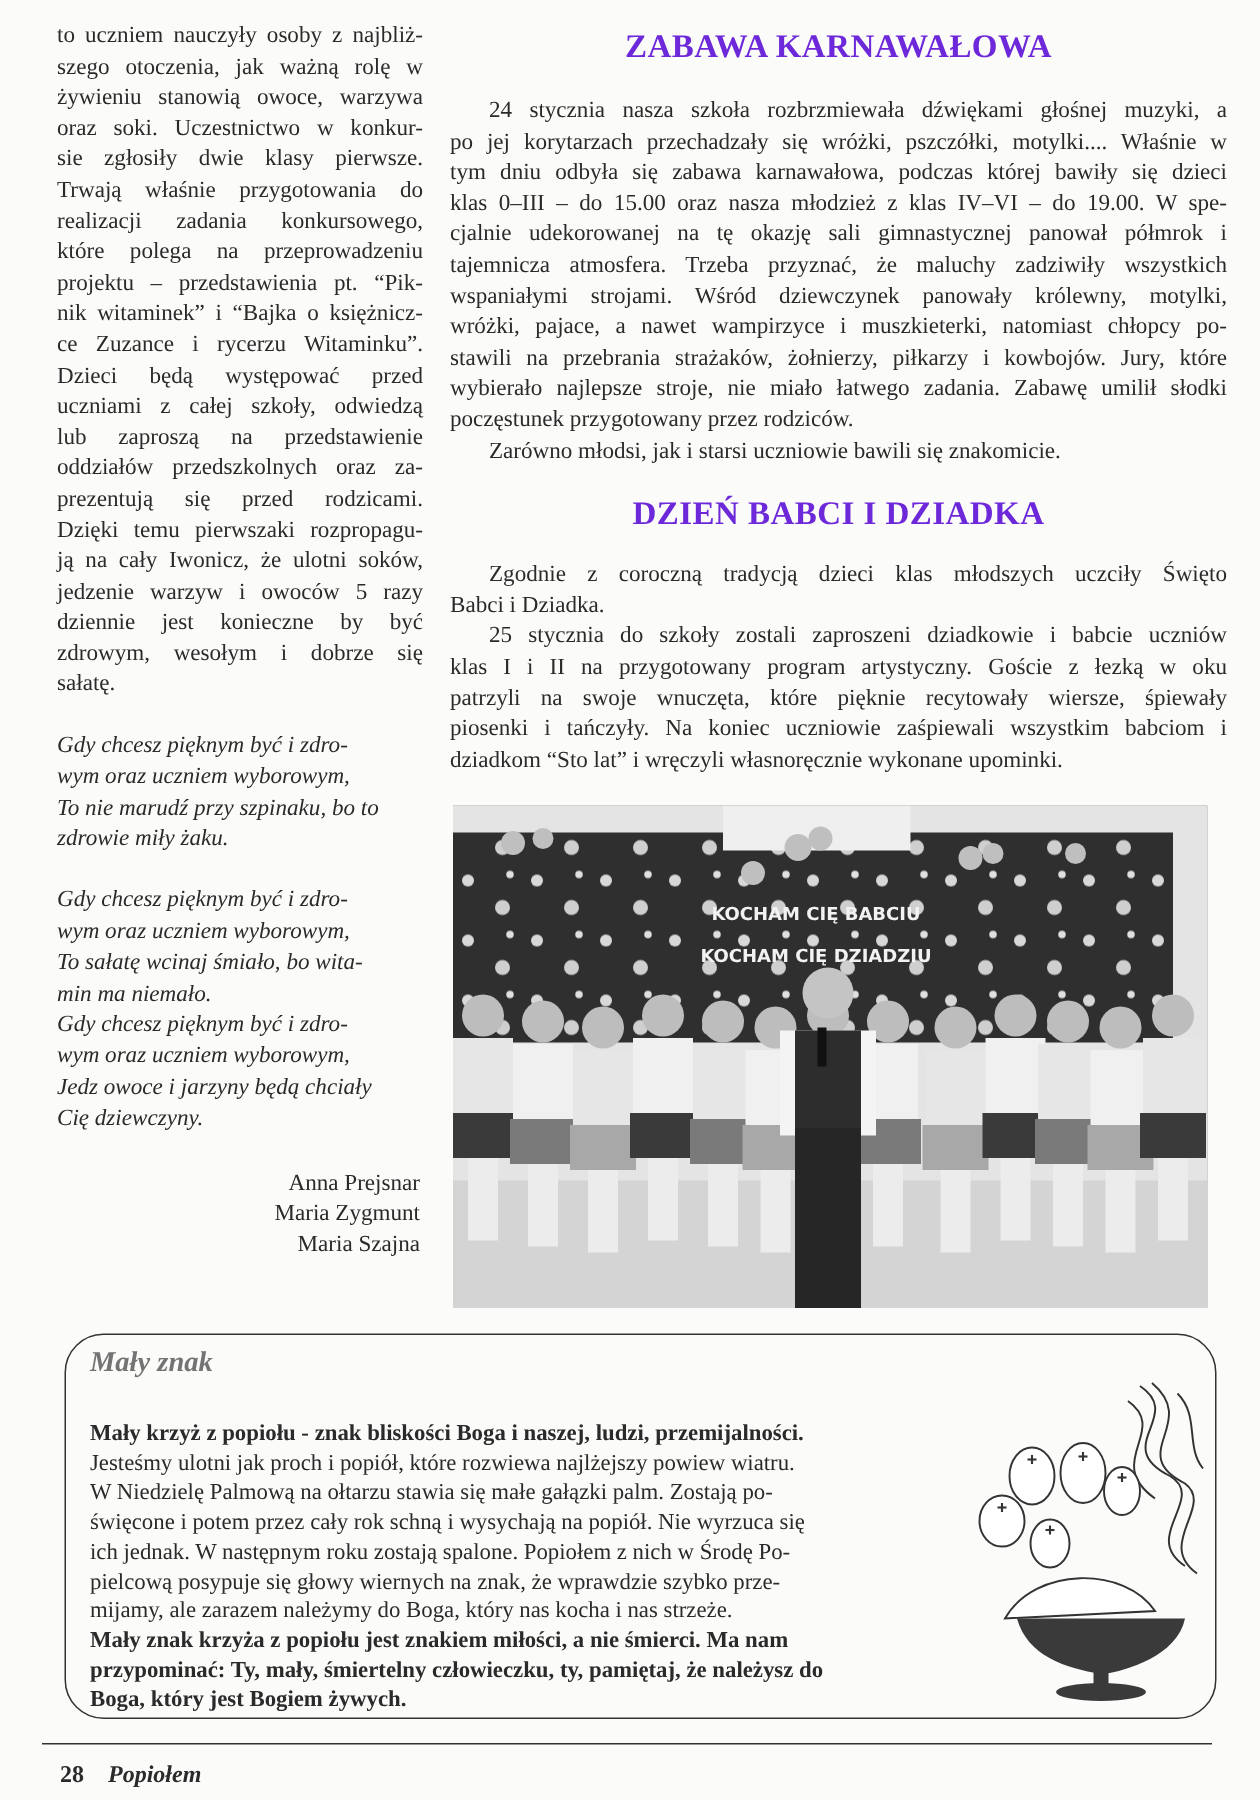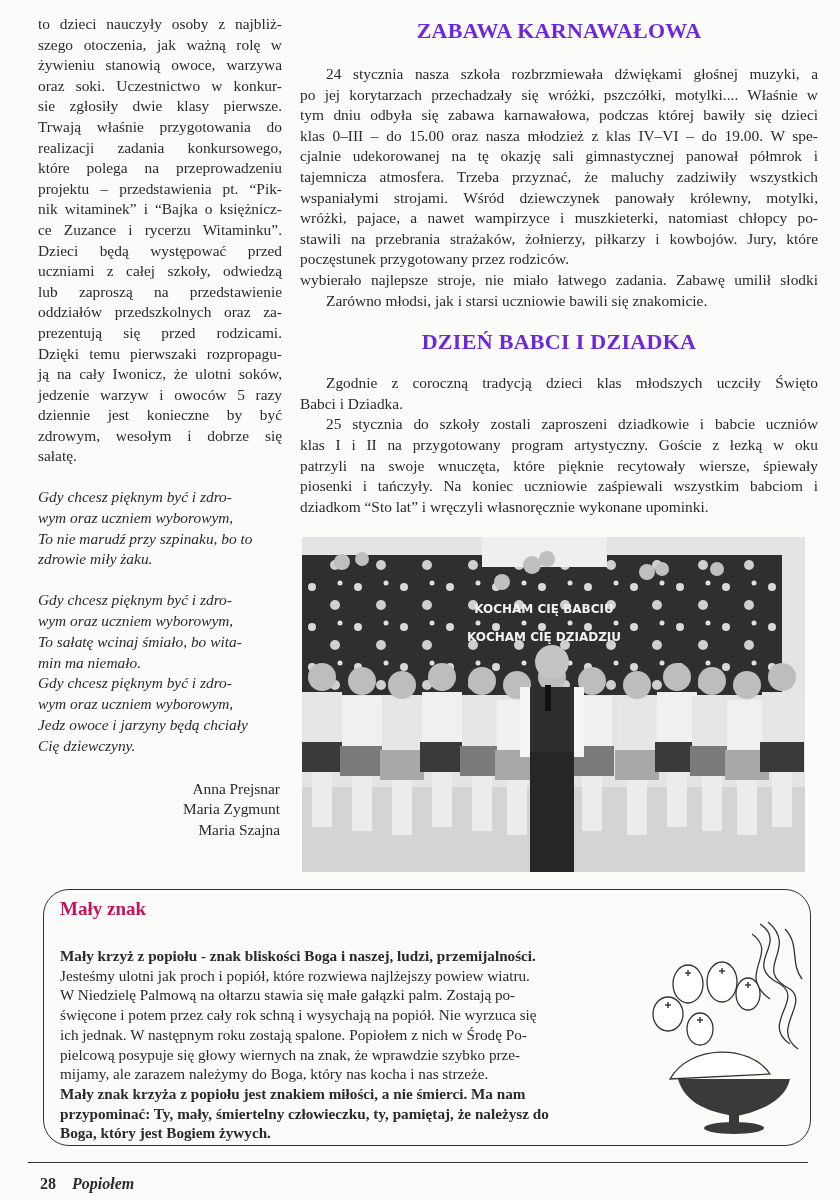--- a/index.html
+++ b/index.html
@@ -40,21 +40,21 @@
     background: #a3a3a3; overflow: hidden;
   }
   .photo svg { display: block; }
 
   .box {
     position: absolute; left: 43px; top: 889px; width: 768px; height: 257px;
     border: 1.6px solid #333; border-radius: 26px; box-sizing: border-box;
   }
   .box-title {
     position: absolute; left: 16px; top: 8px; margin: 0;
-    font-weight: bold; font-size: 19px; color: #be185d;
+    font-weight: bold; font-size: 19px; color: #737373; font-style: italic;
   }
   .box-text {
     position: absolute; left: 16px; top: 56px; width: 555px;
     font-size: 15.2px; line-height: 19.7px;
   }
   .box-text .ln { display: block; white-space: nowrap; }
   .box-text .b { font-weight: bold; }
   .box-art { position: absolute; left: 596px; top: 14px; width: 170px; height: 232px; }
 
   .footer-rule {
@@ -64,21 +64,21 @@
   .footer {
     position: absolute; left: 40px; top: 1175px; font-size: 16px; font-weight: bold; color: #2b2b2b;
   }
   .footer .pub { font-style: italic; margin-left: 12px; }
 </style>
 </head>
 <body>
 
 <div class="col-left">
   <p id="left-lines">
-      <span class="line">to dzieci  nauczyły osoby z najbliż-</span>
+      <span class="line">to uczniem  nauczyły osoby z najbliż-</span>
       <span class="line">szego otoczenia, jak ważną rolę w</span>
       <span class="line">żywieniu stanowią owoce, warzywa</span>
       <span class="line">oraz soki. Uczestnictwo w konkur-</span>
       <span class="line">sie zgłosiły dwie klasy pierwsze.</span>
       <span class="line">Trwają właśnie przygotowania do</span>
       <span class="line">realizacji zadania konkursowego,</span>
       <span class="line">które polega na przeprowadzeniu</span>
       <span class="line">projektu – przedstawienia pt. “Pik-</span>
       <span class="line">nik witaminek” i “Bajka o księżnicz-</span>
       <span class="line">ce Zuzance i rycerzu Witaminku”.</span>
@@ -125,22 +125,22 @@
     <p id="art1-lines">
         <span class="ln indent">24 stycznia nasza szkoła rozbrzmiewała dźwiękami głośnej muzyki, a</span>
         <span class="ln">po jej korytarzach przechadzały się wróżki, pszczółki, motylki.... Właśnie w</span>
         <span class="ln">tym dniu odbyła się zabawa karnawałowa, podczas której bawiły się dzieci</span>
         <span class="ln">klas 0–III – do 15.00 oraz nasza młodzież z klas IV–VI – do 19.00. W spe-</span>
         <span class="ln">cjalnie udekorowanej na tę okazję sali gimnastycznej panował półmrok i</span>
         <span class="ln">tajemnicza atmosfera. Trzeba przyznać, że maluchy zadziwiły wszystkich</span>
         <span class="ln">wspaniałymi strojami. Wśród dziewczynek panowały królewny, motylki,</span>
         <span class="ln">wróżki, pajace, a nawet wampirzyce i muszkieterki, natomiast chłopcy po-</span>
         <span class="ln">stawili na przebrania strażaków, żołnierzy, piłkarzy i kowbojów. Jury, które</span>
+        <span class="ln">wybierało najlepsze stroje, nie miało łatwego zadania. Zabawę umilił słodki</span>
         <span class="ln last">poczęstunek przygotowany przez rodziców.</span>
-        <span class="ln">wybierało najlepsze stroje, nie miało łatwego zadania. Zabawę umilił słodki</span>
       </p>
     <p>
         <span class="ln last indent">Zarówno młodsi, jak i starsi uczniowie bawili się znakomicie.</span>
       </p>
   </div>
   <h2 class="heading" id="art2-head">DZIEŃ BABCI I DZIADKA</h2>
   <div class="article" id="art2">
     <p id="art2-p1">
         <span class="ln indent">Zgodnie z coroczną tradycją dzieci klas młodszych uczciły Święto</span>
         <span class="ln last">Babci i Dziadka.</span>

